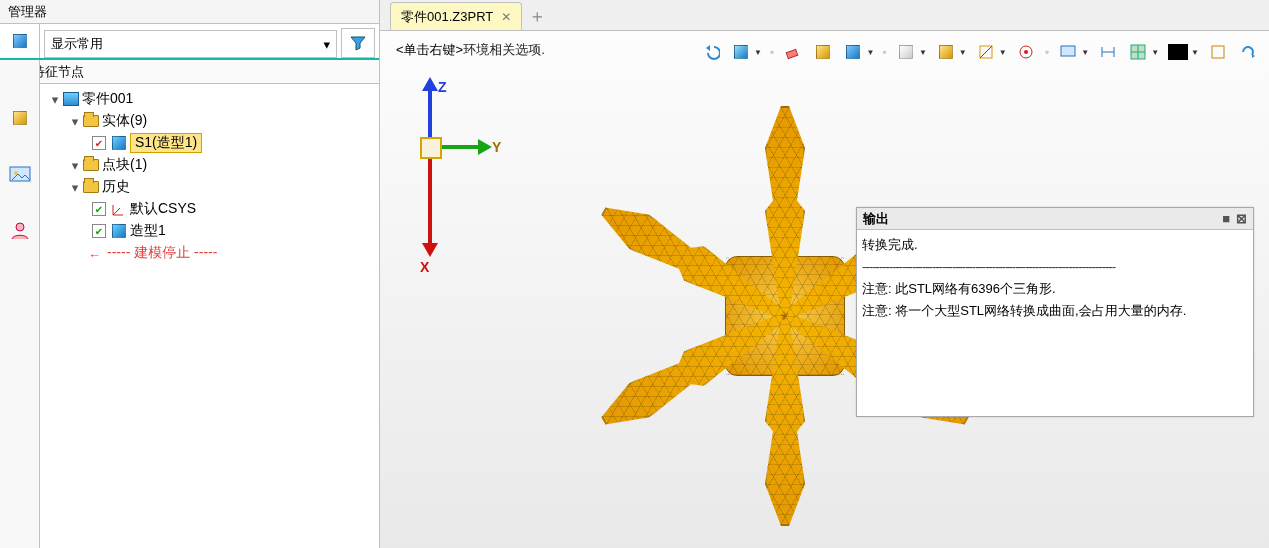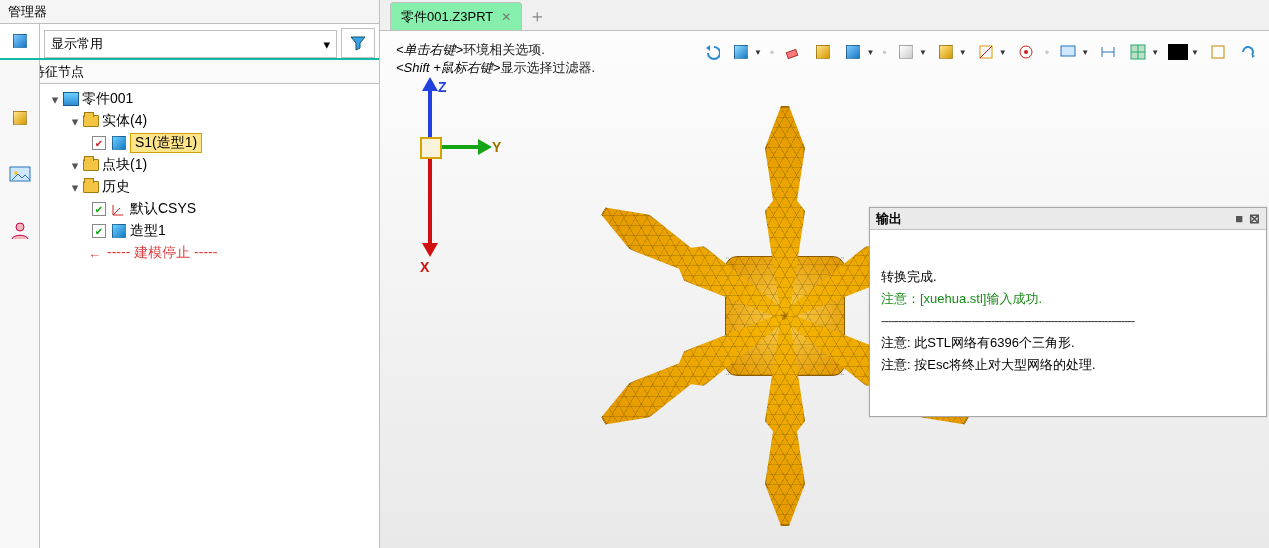--- a/index.html
+++ b/index.html
@@ -45,34 +45,34 @@
   .row-stop { color:#e04040; }
   .arrow-left-stop { color:#e04040; margin-right:6px; font-weight:bold;}
 
   .indent-1{padding-left:8px;} .indent-2{padding-left:28px;} .indent-3{padding-left:48px;}
 
   .tabs-bar {
     position:absolute; left:380px; top:0; right:0; height:30px;
     display:flex; align-items:flex-end; padding-left:10px; background:#f0f0f0;
   }
   .tab {
-    height:28px; border:1px solid #c0c0c0; border-bottom:none; background:#86efac;
+    height:28px; border:1px solid #c0c0c0; border-bottom:none; background:#fef9c3;
     display:flex; align-items:center; padding:0 10px; border-radius:4px 4px 0 0;
     gap:8px;
   }
   .tab .close-x { color:#777; font-size:12px; }
   .tab-add { width:30px; height:28px; display:flex; align-items:center; justify-content:center; color:#888; font-size:18px;}
 
   .viewport {
     position:absolute; left:380px; top:30px; right:0; bottom:0;
     background: linear-gradient(#fdfdfd, #e9e9e9);
     border-top:1px solid #c0c0c0;
   }
   .hint-lines { position:absolute; left:16px; top:10px; font-size:15px; color:#222;}
-  .hint-lines .lt{color:#000;font-style:italic;}
+  .hint-lines .lt{color:#000;}
   .viewport-toolbar {
     position:absolute; right:10px; top:10px; display:flex; gap:8px; align-items:center;
   }
   .vt-btn { width:22px; height:22px; border:1px solid transparent; display:flex; align-items:center; justify-content:center; }
   .vt-swatch-black{width:22px; height:16px; background:#000;}
   .vt-drop { font-size:8px; color:#333; margin-left:-6px; }
 
   .axis {
     position:absolute; left:18px; top:46px; width:70px; height:160px;
   }
@@ -104,29 +104,29 @@
     background: radial-gradient(circle,#f5c23c 20%, #e39a00 90%);
     border:1px solid #8a5c00; border-radius:10%;
   }
   .wire { position:absolute; inset:0; background-image:
     repeating-linear-gradient(60deg, rgba(0,0,0,.15) 0 1px, transparent 1px 10px),
     repeating-linear-gradient(-60deg, rgba(0,0,0,.15) 0 1px, transparent 1px 10px),
     repeating-linear-gradient(0deg, rgba(0,0,0,.12) 0 1px, transparent 1px 10px);
     pointer-events:none;}
 
   .output-panel {
-    position:absolute; right:2px; top:176px; width:398px; height:210px;
+    position:absolute; right:15px; top:176px; width:398px; height:210px;
     border:1px solid #a8a8a8; background:#fff; box-shadow:0 0 2px rgba(0,0,0,.15);
   }
   .output-title {
     height:22px; background:#eaeaea; border-bottom:1px solid #c0c0c0;
     display:flex; align-items:center; justify-content:space-between; padding:0 6px; font-weight:bold;
   }
   .output-title .ctrls{display:flex; gap:6px; color:#555;}
-  .output-body { padding:4px 11px; font-size:14px; line-height:22px; overflow:auto; height:158px;margin-top:32px;}
+  .output-body { padding:4px 5px; font-size:14px; line-height:22px; overflow:auto; height:158px;}
   .output-body .ok{color:#1a8a1a;}
   .output-body .dash{color:#333; letter-spacing:-1px; white-space:nowrap; overflow:hidden;}
 
   
   .ico-cube{width:18px;height:18px;display:inline-block;position:relative}
   .ico-cube::before{content:"";position:absolute;inset:2px;background:linear-gradient(135deg,var(--c1,#39c),var(--c2,#069));border:1px solid rgba(0,0,0,.25);}
   .ico-folder{width:16px;height:12px;background:#f4c443;border:1px solid #a07b10;position:relative;border-radius:1px;}
   .ico-folder::before{content:"";position:absolute;left:0;top:-4px;width:8px;height:4px;background:#f4c443;border:1px solid #a07b10;border-bottom:none;}
   .ico-part{width:16px;height:14px;display:inline-block;background:
     linear-gradient(#6bd0ff,#2d8bd0);border:1px solid #1a5c90;}
@@ -180,21 +180,21 @@
           <span class="ico-part"></span>
         </span>
       <span class="tree-label">零件001</span>
     </div>
 
     <div class="tree-row indent-2">
       <span class="tree-caret">▾</span>
       <span class="tree-ico">
           <span class="ico-folder"></span>
         </span>
-      <span class="tree-label">实体(4)</span>
+      <span class="tree-label">实体(9)</span>
     </div>
 
     <div class="tree-row indent-3">
       <span class="tree-chk" style="color:#d02020">✔</span>
       <span class="tree-ico">
           <span class="ico-cube" style="--c1:#6bd0ff;--c2:#1a79c4"></span>
         </span>
       <span class="tree-label row-hilite">S1(造型1)</span>
     </div>
 
@@ -244,21 +244,20 @@
   <div class="tab">
     <span>零件001.Z3PRT</span>
     <span class="close-x">✕</span>
   </div>
   <div class="tab-add">＋</div>
 </div>
 
 <div class="viewport">
   <div class="hint-lines">
     <div><span class="lt">&lt;单击右键&gt;</span><span>环境相关选项.</span></div>
-    <div><span class="lt">&lt;Shift +鼠标右键&gt;</span><span>显示选择过滤器.</span></div>
   </div>
 
   <div class="viewport-toolbar">
     <div class="vt-btn">
         <svg width="18" height="18">
           <path d="M12 4a6 6 0 11-6 6" fill="none" stroke="#2d8bd0" stroke-width="2"></path>
           <path d="M8 2l-4 3 4 3" fill="#2d8bd0"></path>
         </svg>
       </div>
     <div class="vt-btn">
@@ -376,19 +375,18 @@
   <div class="output-panel">
     <div class="output-title">
       <span>输出</span>
       <span class="ctrls">
         <span>■</span>
         <span>⊠</span>
       </span>
     </div>
     <div class="output-body">
       <div>转换完成.</div>
-      <div class="ok">注意：[xuehua.stl]输入成功.</div>
       <div class="dash">----------------------------------------------------------------------------</div>
       <div>注意: 此STL网络有6396个三角形.</div>
-      <div>注意: 按Esc将终止对大型网络的处理.</div>
+      <div>注意: 将一个大型STL网络转换成曲面,会占用大量的内存.</div>
     </div>
   </div>
 </div>
 
 </body></html>

